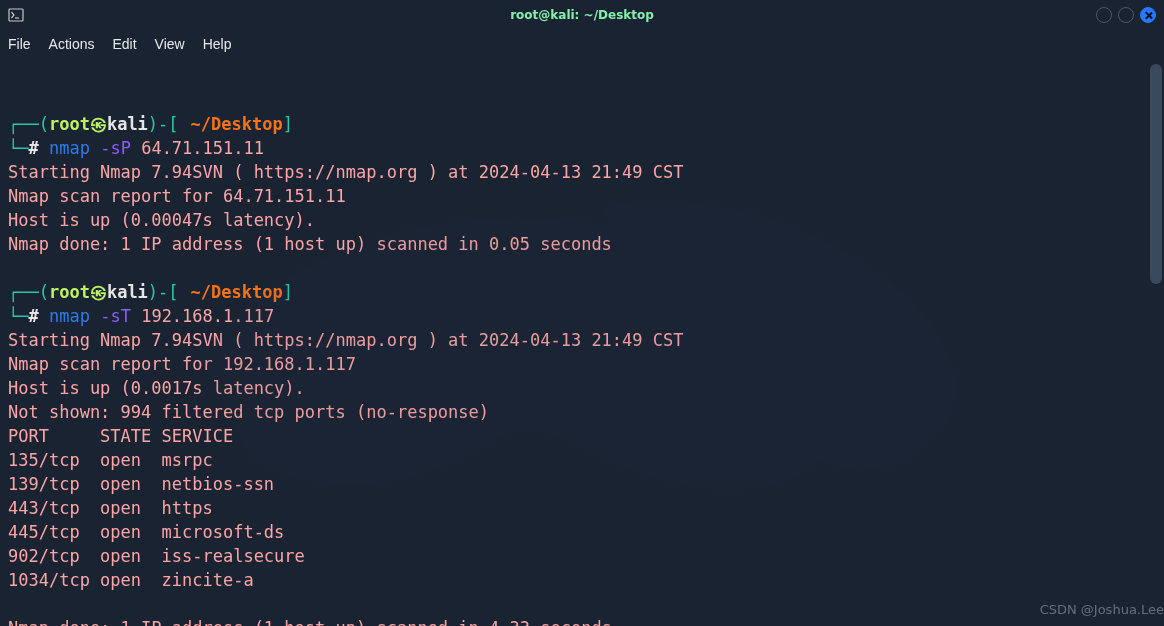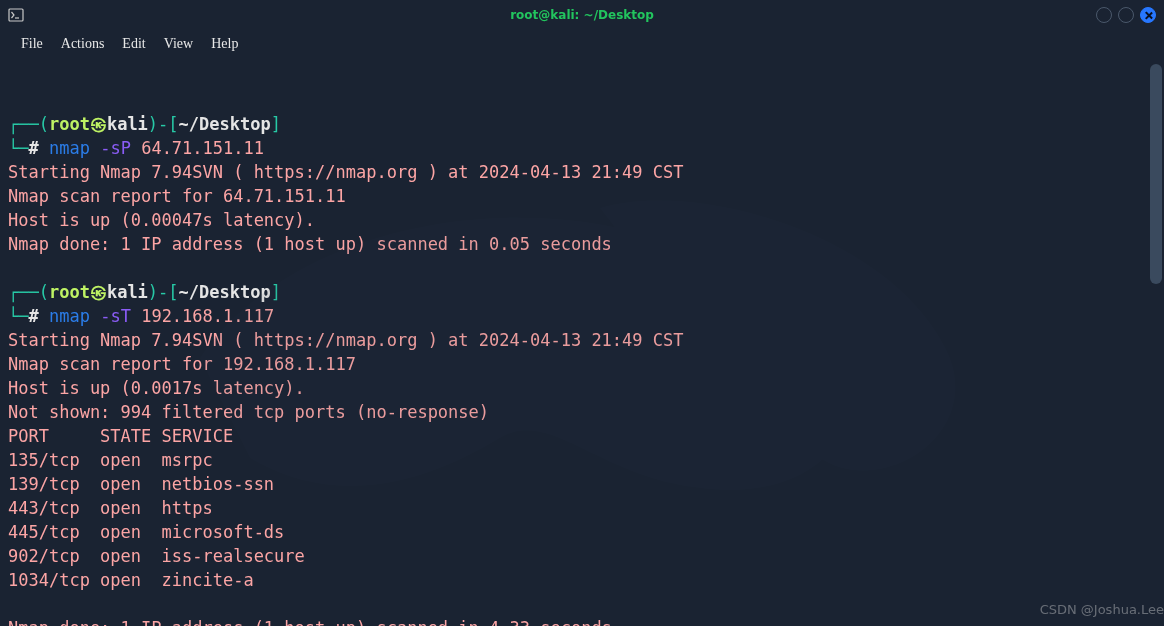--- a/index.html
+++ b/index.html
@@ -20,21 +20,21 @@
   position: relative;
 }
 .titlebar {
   height: 30px;
   background: #1a2332;
   display: flex;
   align-items: center;
   position: relative;
   font-family: "DejaVu Sans", "Segoe UI", sans-serif;
   font-size: 12px;
-  color: #22c55e;
+  color: #86efac;
 }
 .titlebar-icon {
   margin-left: 8px;
   width: 16px;
   height: 16px;
   display: flex;
   align-items: center;
   justify-content: center;
 }
 .titlebar-title {
@@ -70,22 +70,22 @@
   width:1.5px; height:9px;
   background:#0a1020;
 }
 .wc.close::before { transform: rotate(45deg); }
 .wc.close::after  { transform: rotate(-45deg); }
 .menubar {
   height: 28px;
   display: flex;
   align-items: center;
   gap: 18px;
-  padding: 0 21px;
-  font-family: Liberation Serif, serif;
+  padding: 0 8px;
+  font-family: Liberation Sans, sans-serif;
   font-size: 14px;
   color: #e8e8e8;
 }
 .menu-item {
   cursor: default;
 }
 .terminal {
   flex: 1;
   padding: 6px 8px 6px 8px;
   font-size: 17px;
@@ -107,21 +107,21 @@
   top: 0;
   width: 12px;
   height: 220px;
   background: #3a4a5e;
   border-radius: 6px;
 }
 .c-green  { color:#27c9a6; }
 .c-red    { color:#bef264; font-weight: bold;}
 .c-host   { color:#e5e5e5; font-weight: bold;}
 .c-gray   { color:#8b5cf6; }
-.c-white  { color:#e5e5e5; font-weight: bold;}
+.c-white  { color:#f97316; font-weight: bold; margin-left: 12px;}
 .c-wht    { color:#fca5a5; }
 .c-blue2  { color:#2b7de9;margin-top:12px; }
 .watermark {
   position: absolute;
   right: 0;
   bottom: 4px;
   font-family: "DejaVu Sans", "Segoe UI", sans-serif;
   font-size: 13px;
   color: rgba(220,220,220,0.40);
 }

